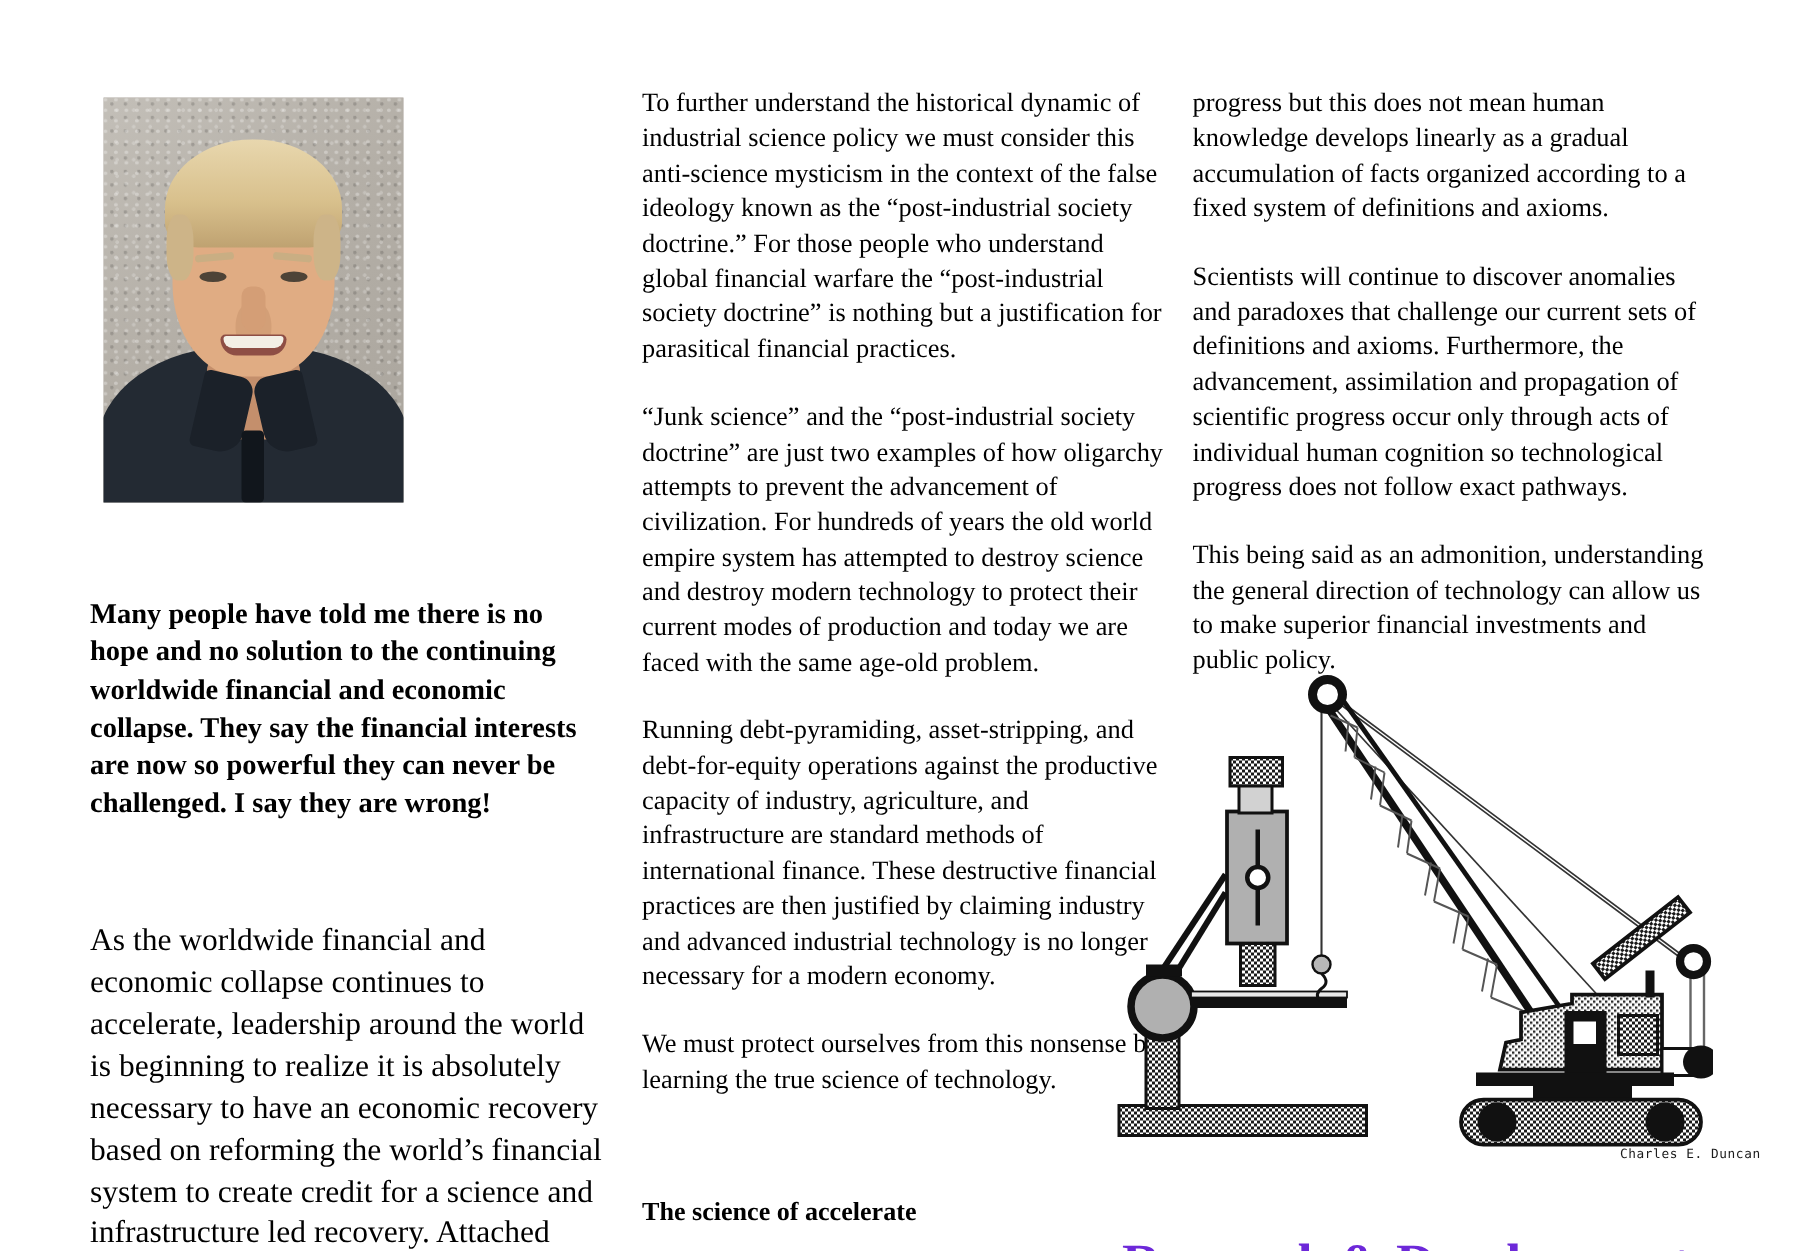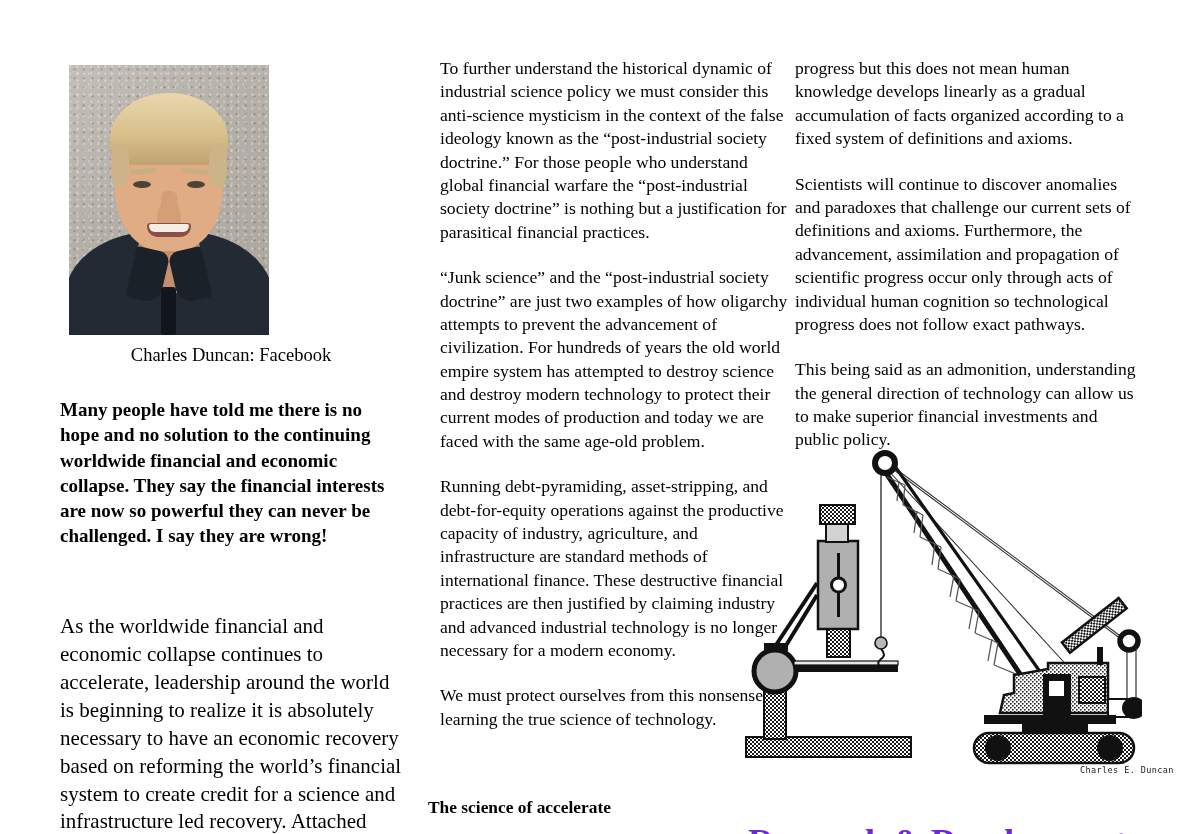--- a/index.html
+++ b/index.html
@@ -225,21 +225,20 @@
     line-height: 1.33;
   }
 
   .mid-col {
     position: absolute;
     left: 428px;
     top: 57px;
     width: 348px;
     font-size: 17.6px;
     line-height: 1.33;
-    margin-left: 12px;
   }
   .mid-col p { margin: 0 0 22px 0; }
   .mid-col p:last-child { margin-bottom: 0; }
 
   .sub-head {
     position: absolute;
     left: 428px;
     top: 797px;
     width: 348px;
     font-weight: bold;
@@ -321,21 +320,20 @@
       <div class="nose"></div>
       <div class="mouth">
         <div class="teeth"></div>
       </div>
       <div class="collar-l"></div>
       <div class="collar-r"></div>
       <div class="placket"></div>
     </div>
   </div>
 
-  <div class="photo-caption">Charles Duncan: Facebook</div>
 
   <div class="lead">Many people have told me there is no hope and no solution to the continuing worldwide financial and economic collapse.  They say the financial interests are now so powerful they can never be challenged.  I say they are wrong!</div>
 
 
   <div class="left-body">As the worldwide financial and economic collapse continues to accelerate, leadership around the world is beginning to realize it is absolutely necessary to have an economic recovery based on reforming the world’s financial system to create credit for a science and infrastructure led recovery.  Attached below is a major essay of historical importance discussing Alaska’s role in this process.</div>
 
   <div class="mid-col">
     <p>To further understand the historical dynamic of industrial science policy we must consider this anti-science mysticism in the context of the false ideology known as the “post-industrial society doctrine.”  For those people who understand global financial warfare the “post-industrial society doctrine” is nothing but a justification for parasitical financial practices.</p>
     <p>“Junk science” and the “post-industrial society doctrine” are just two examples of how oligarchy attempts to prevent the advancement of civilization.  For hundreds of years the old world empire system has attempted to destroy science and destroy modern technology to protect their current modes of production and today we are faced with the same age-old problem.</p>
     <p>Running debt-pyramiding, asset-stripping, and debt-for-equity operations against the productive capacity of industry, agriculture, and infrastructure are standard methods of international finance.  These destructive financial practices are then justified by claiming industry and advanced industrial technology is no longer necessary for a modern economy.</p>

